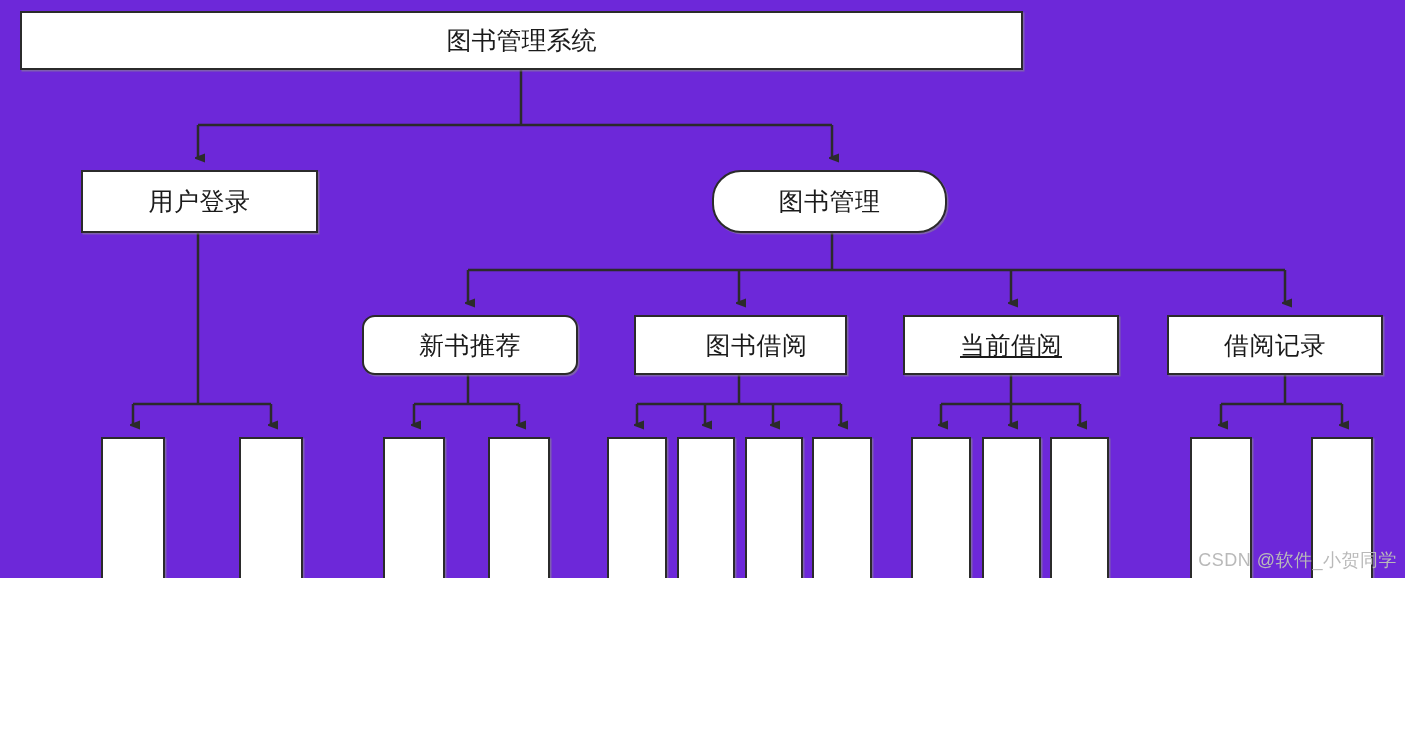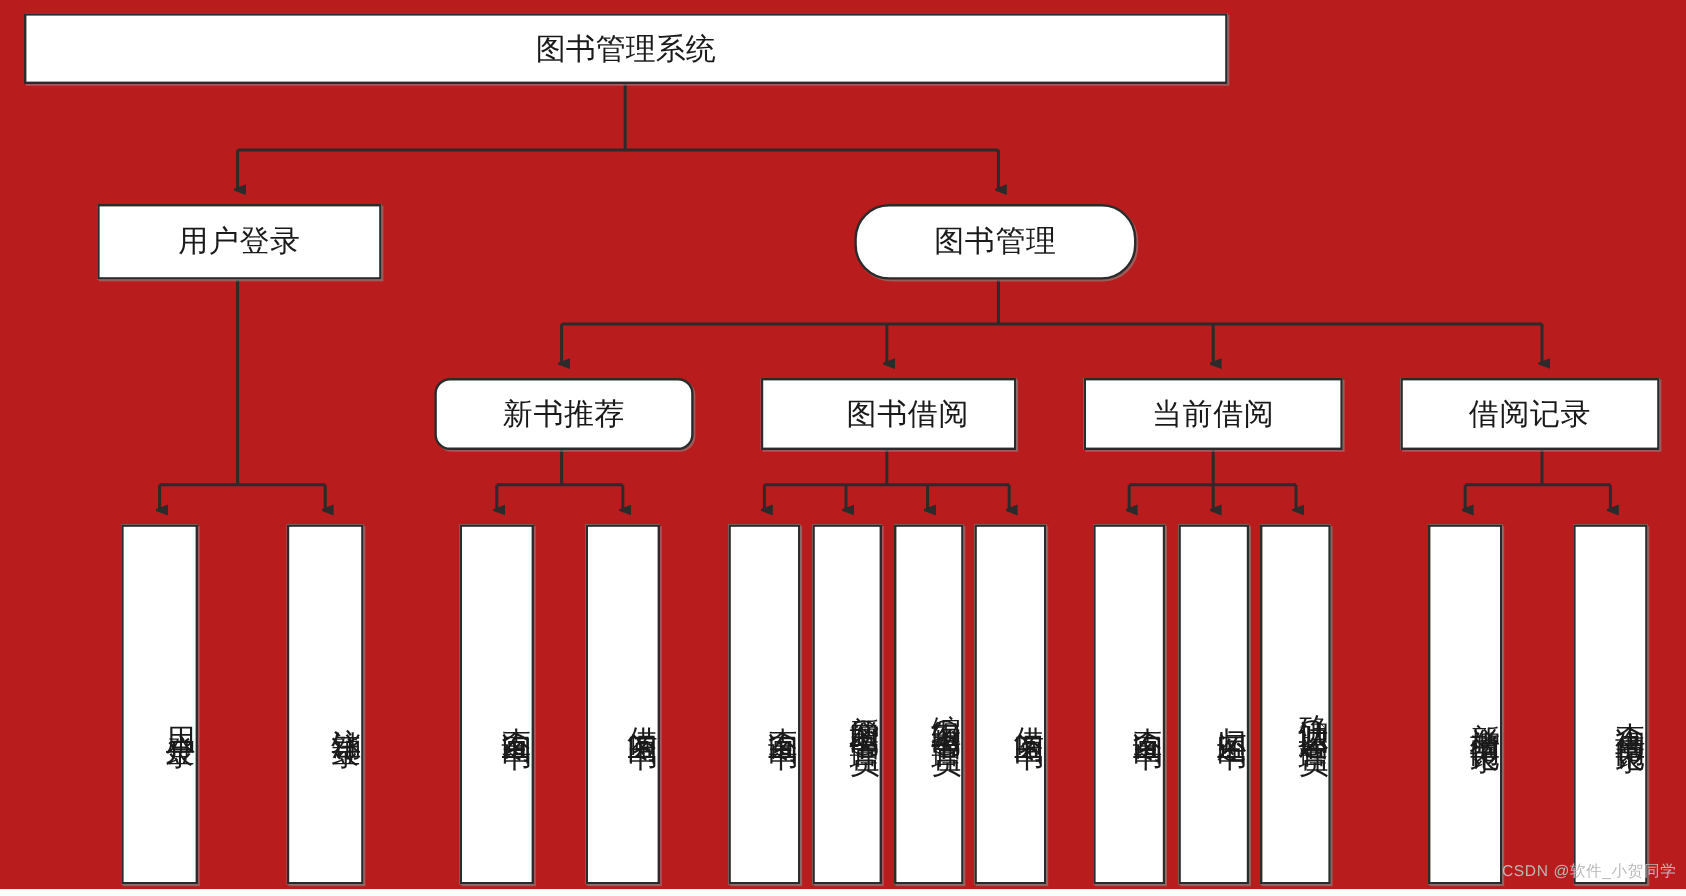--- a/index.html
+++ b/index.html
@@ -6,22 +6,22 @@
     margin: 0;
     padding: 0;
     background: #ffffff;
   }
   body {
     font-family: "Liberation Sans", "DejaVu Sans", sans-serif;
   }
   #canvas {
     position: relative;
     width: 1405px;
-    height: 741px;
-    background: #b91c1c;
+    height: 578px;
+    background: #6d28d9;
     overflow: hidden;
   }
   svg.edges {
     position: absolute;
     left: 0;
     top: 0;
     width: 1405px;
     height: 747px;
     pointer-events: none;
   }
@@ -57,21 +57,21 @@
   .node.vert .vtext {
     writing-mode: vertical-rl;
     text-orientation: upright;
     display: block;
     white-space: nowrap;
   }
   .watermark {
     position: absolute;
     right: 8px;
     bottom: 6px;
-    font-size: 13px;
+    font-size: 18px;
     color: #b9b9b9;
     white-space: nowrap;
     letter-spacing: 0.5px;
   }
 </style>
 </head>
 <body>
 
 <div id="canvas">
 
@@ -135,21 +135,21 @@
   <div class="node horiz" style="left:712px; top:170px; width:235px; height:63px;border-radius:29px;">
     <span>图书管理</span>
   </div>
 
   <div class="node horiz" style="left:362px; top:315px; width:216px; height:60px;border-radius:13px;">
     <span>新书推荐</span>
   </div>
   <div class="node horiz" style="left:634px; top:315px; width:213px; height:60px;padding-left:32px;">
     <span>图书借阅</span>
   </div>
-  <div class="node horiz" style="left:903px; top:315px; width:216px; height:60px;">
+  <div class="node horiz" style="left:903px; top:315px; width:216px; height:60px;text-decoration:underline;">
     <span>当前借阅</span>
   </div>
   <div class="node horiz" style="left:1167px; top:315px; width:216px; height:60px;">
     <span>借阅记录</span>
   </div>
 
   <div class="node vert" style="left:101px; top:437px; width:64px; height:300px;">
     <span class="vtext">用户登录</span>
   </div>
   <div class="node vert" style="left:239px; top:437px; width:64px; height:300px;">

